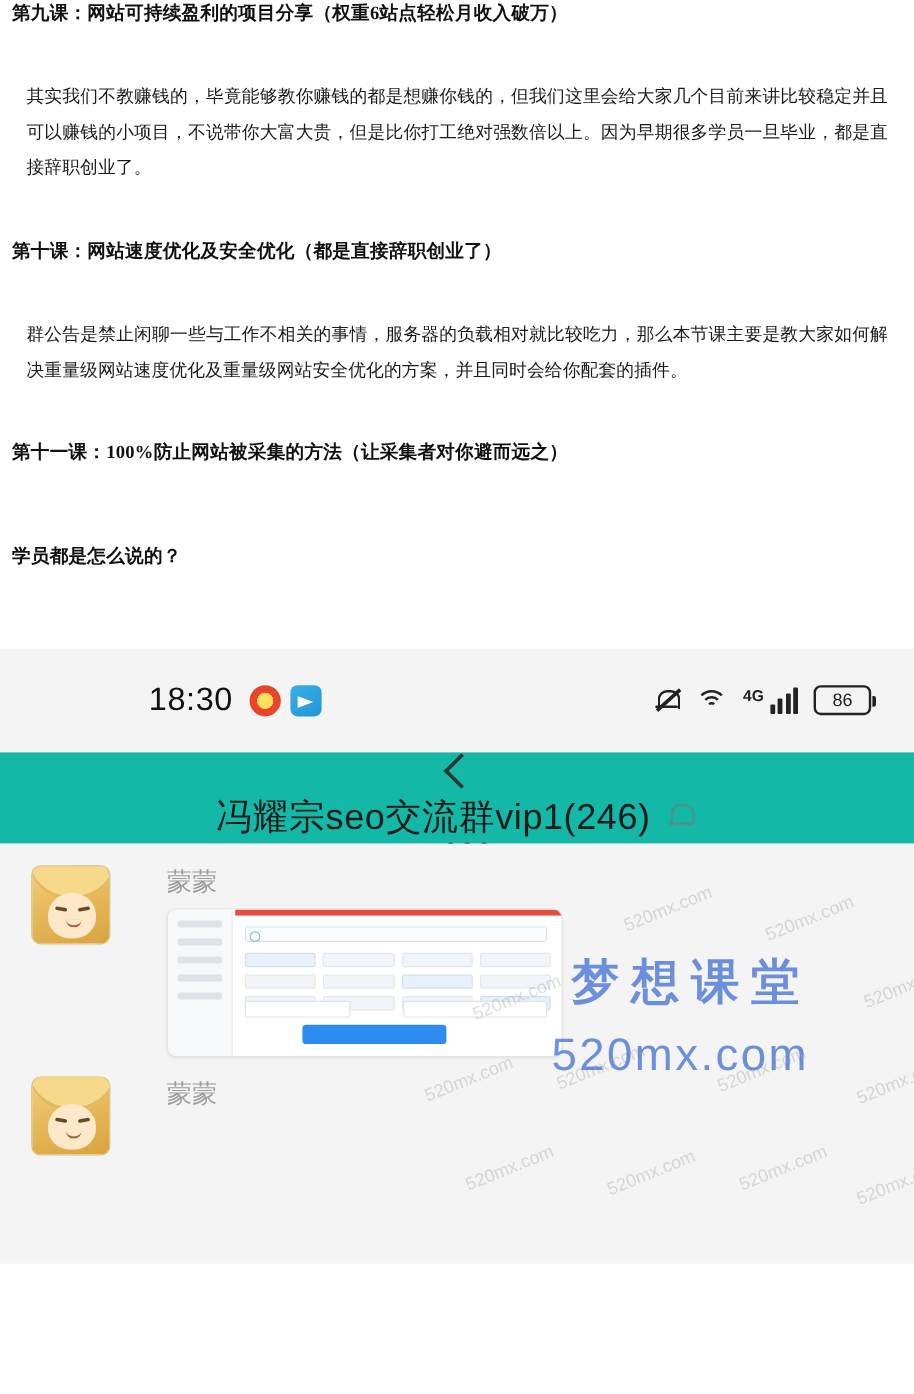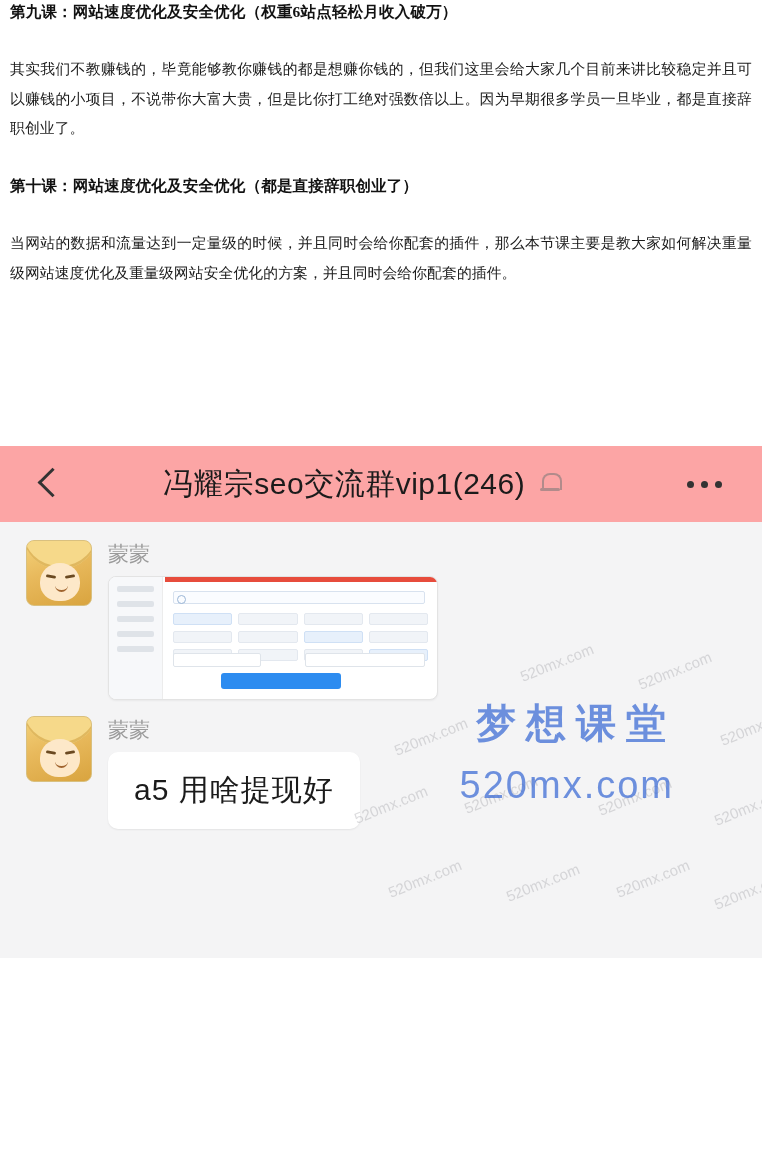--- a/index.html
+++ b/index.html
@@ -32,21 +32,21 @@
     padding: 0;
     line-height: 1.5;
     letter-spacing: 0.2px;
   }
   .block-title { margin-top: 0; }
   p.para {
     font-family: "Liberation Serif", "DejaVu Serif", serif;
     font-size: 14.8px;
     color: #1a1a1a;
     line-height: 2.0;
-    margin: 0;
+    margin: 12px;
     text-align: justify;
     letter-spacing: 0.1px;
   }
   .sp-1 { height: 32px; }
   .sp-2 { height: 30px; }
 
   
   .shot {
     position: relative;
     margin-top: 34px;
@@ -145,21 +145,22 @@
   .ic-batt::after {
     content: ""; position: absolute; right: -6px; top: 7px;
     width: 3.5px; height: 9px; background: #222; border-radius: 0 2px 2px 0;
   }
 
   .shot-navbar {
     position: relative;
     height: 76px;
     display: flex; align-items: center;
     padding: 0 40px 0 38px;
-    background: #fca5a5;
+    background: #14b8a6;
+    flex-direction: column;
   }
   .nav-back {
     width: 20px; height: 34px; position: relative; flex: 0 0 auto;
   }
   .nav-back::before {
     content: ""; position: absolute; left: 4px; top: 5px;
     width: 18px; height: 18px;
     border-left: 3px solid #333; border-bottom: 3px solid #333;
     transform: rotate(45deg);
   }
@@ -189,20 +190,21 @@
   .chat {
     position: relative;
     background: #f4f4f5;
     padding: 18px 0 0 0;
     height: 350px;
   }
   .msg {
     display: flex; align-items: flex-start;
     padding: 0 0 0 26px;
     margin-bottom: 16px;
+    gap: 31px;
   }
   .avatar {
     width: 66px; height: 66px; border-radius: 8px;
     background: linear-gradient(160deg,#f4d27a 0%, #e8b95c 45%, #d9a43f 100%);
     position: relative; overflow: hidden; flex: 0 0 auto;
     border: 1px solid #d9c07f;
   }
   .avatar .hair {
     position: absolute; left: -4px; top: -8px; width: 74px; height: 36px;
     background: #f6d98a; border-radius: 0 0 40px 40px;
@@ -282,39 +284,66 @@
     right: 88px; top: 318px;
     font-size: 38px; color: rgba(56,104,212,.72); letter-spacing: 2px;
   }
 </style>
 </head>
 <body>
 
 <div class="page">
   <div class="content">
 
-    <h3 class="section-title block-title">第九课：网站速度优化及安全优化（权重6站点轻松月收入破万）</h3>
+    <h3 class="section-title block-title">第九课：网站可持续盈利的项目分享（权重6站点轻松月收入破万）</h3>
     <div class="sp-1"></div>
     <p class="para">其实我们不教赚钱的，毕竟能够教你赚钱的都是想赚你钱的，但我们这里会给大家几个目前来讲比较稳定并且可以赚钱的小项目，不说带你大富大贵，但是比你打工绝对强数倍以上。因为早期很多学员一旦毕业，都是直接辞职创业了。</p>
 
     <div class="sp-2"></div>
     <h3 class="section-title">第十课：网站速度优化及安全优化（都是直接辞职创业了）</h3>
     <div class="sp-1"></div>
-    <p class="para">当网站的数据和流量达到一定量级的时候，并且同时会给你配套的插件，那么本节课主要是教大家如何解决重量级网站速度优化及重量级网站安全优化的方案，并且同时会给你配套的插件。</p>
+    <p class="para">群公告是禁止闲聊一些与工作不相关的事情，服务器的负载相对就比较吃力，那么本节课主要是教大家如何解决重量级网站速度优化及重量级网站安全优化的方案，并且同时会给你配套的插件。</p>
 
     <div class="sp-2"></div>
+    <h3 class="section-title">第十一课：100%防止网站被采集的方法（让采集者对你避而远之）</h3>
     <div class="sp-1"></div>
 
     <div class="sp-2"></div>
+    <h3 class="section-title">学员都是怎么说的？</h3>
     <div class="sp-1"></div>
 
   </div>
 
   <div class="shot">
 
+    <div class="shot-statusbar">
+      <div class="sb-time">18:30</div>
+      <div class="sb-appicons">
+        <span class="icon-weibo"></span>
+        <span class="icon-tg"></span>
+      </div>
+      <div class="sb-right">
+        <span class="ic-bell">
+            <i class="slash"></i>
+          </span>
+        <span class="ic-wifi">
+            <span class="w1"></span>
+            <span class="w2"></span>
+            <span class="w3"></span>
+          </span>
+        <span class="ic-4g">4G</span>
+        <span class="ic-bars">
+            <i></i>
+            <i></i>
+            <i></i>
+            <i></i>
+          </span>
+        <span class="ic-batt">86</span>
+      </div>
+    </div>
 
     <div class="shot-navbar">
       <span class="nav-back"></span>
       <div class="nav-title-wrap">
         <span class="nav-title">冯耀宗seo交流群vip1(246)</span>
         <span class="nav-mute"></span>
       </div>
       <span class="nav-dots">
           <i></i>
           <i></i>
@@ -374,21 +403,20 @@
       <div class="msg">
         <div class="avatar">
           <span class="hair"></span>
             <span class="face"></span>
           <span class="eye-l"></span>
             <span class="eye-r"></span>
             <span class="mouth"></span>
         </div>
         <div class="msg-body">
           <div class="msg-name">蒙蒙</div>
-          <div class="bubble-text">a5 用啥提现好</div>
         </div>
       </div>
 
     </div>
 
     <div class="wm" style="left:518px; top:208px;">520mx.com</div>
     <div class="wm" style="left:636px; top:216px;">520mx.com</div>
     <div class="wm" style="left:392px; top:282px;">520mx.com</div>
     <div class="wm" style="left:718px; top:272px;">520mx.com</div>
     <div class="wm" style="left:352px; top:350px;">520mx.com</div>

